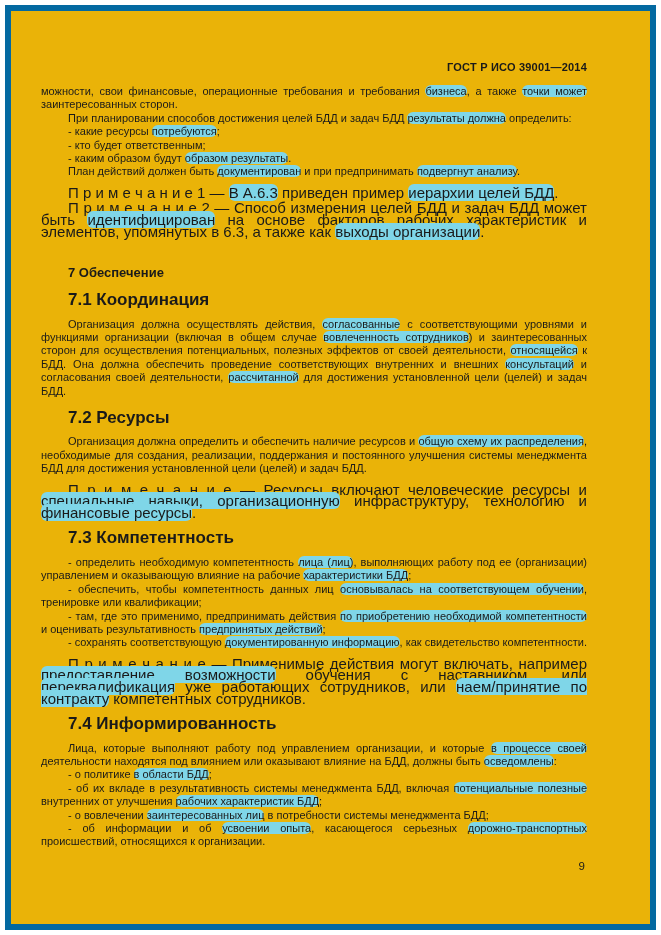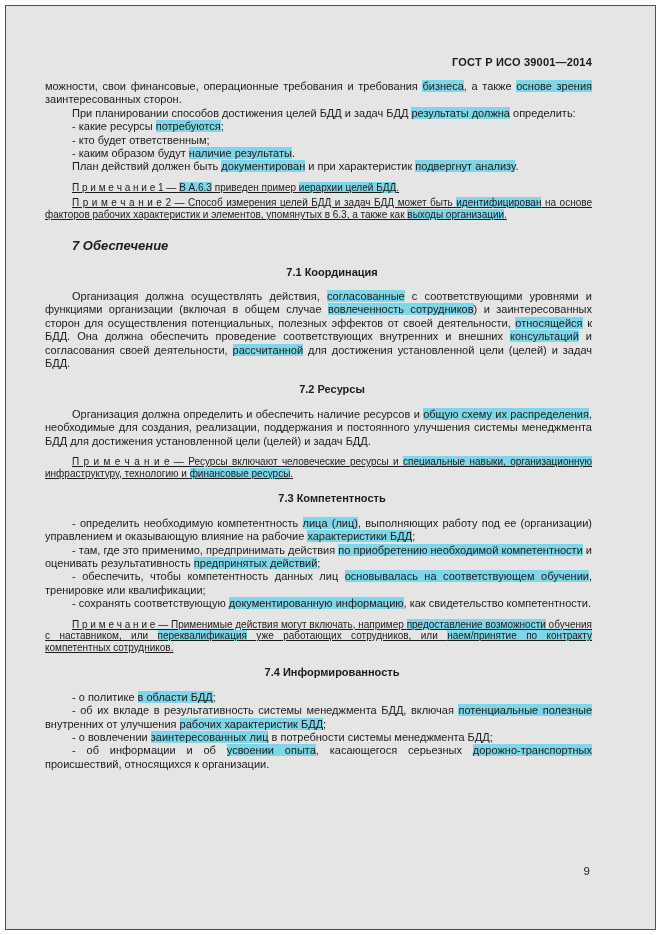--- a/index.html
+++ b/index.html
@@ -10,24 +10,24 @@
   body {
     width: 661px;
     height: 935px;
     position: relative;
     font-family: "Liberation Sans", "DejaVu Sans", sans-serif;
     color: var(--text, #1a1a1a);
   }
   .page {
     position: absolute;
     top: 5px; left: 5px; right: 5px; bottom: 5px;
-    border: 1px solid #0369a1;
-    background: #e5e5e5;
+    border: 6px solid #0369a1;
+    background: #eab308;
     box-sizing: border-box;
-    padding: 50px 63px 50px 39px;
+    padding: 50px 63px 50px 30px;
     overflow: hidden;
   }
   .page-header {
     text-align: right;
     font-weight: bold;
     font-size: 11px;
     letter-spacing: 0.2px;
     margin-bottom: 12px;
   }
   .page-body {
@@ -37,81 +37,80 @@
   .block { margin: 0; }
   .block.p {
     text-align: justify;
     text-indent: 27px;
   }
   .block.p-cont {
     text-align: justify;
     text-indent: 0;
   }
   .block.note {
-    font-size: 10px;
+    font-size: 15px;
     line-height: 11.6px;
     text-align: justify;
     text-indent: 27px;
     margin-top: 8px;
-    text-decoration: underline;
   }
   .block.note + .block.note { margin-top: 4px; }
   .block.h1 {
     font-weight: bold;
     font-size: 13px;
     line-height: 15px;
     text-indent: 27px;
-    margin: 17px 0 13px 0;
-    font-style: italic;
+    margin: 28px 0 13px 0;
   }
   .block.h2 {
     font-weight: bold;
-    font-size: 11px;
+    font-size: 17px;
     text-indent: 27px;
     margin: 13px 0 11px 0;
-    text-align: center;
   }
   .hl {
     background: var(--hl, #7fd6e8);
+    border-radius: 6px;
   }
   .page-number {
     position: absolute;
     right: 65px;
     bottom: 52px;
     font-size: 11.5px;
   }
 </style>
 </head>
 <body>
 
 <div class="page">
   <div class="page-header">
     <span>ГОСТ Р ИСО 39001—2014</span>
   </div>
   <div class="page-body">
-      <div class="block p-cont"><span>можности, свои финансовые, операционные требования и требования </span><span class="hl">бизнеса</span><span>, а также </span><span class="hl">основе зрения</span><span> заинтересованных сторон.</span></div>
+      <div class="block p-cont"><span>можности, свои финансовые, операционные требования и требования </span><span class="hl">бизнеса</span><span>, а также </span><span class="hl">точки может</span><span> заинтересованных сторон.</span></div>
       <div class="block p"><span>При планировании способов достижения целей БДД и задач БДД </span><span class="hl">результаты должна</span><span> определить:</span></div>
       <div class="block p"><span>- какие ресурсы </span><span class="hl">потребуются</span><span>;</span></div>
       <div class="block p"><span>- кто будет ответственным;</span></div>
-      <div class="block p"><span>- каким образом будут </span><span class="hl">наличие результаты</span><span>.</span></div>
-      <div class="block p"><span>План действий должен быть </span><span class="hl">документирован</span><span> и при характеристик </span><span class="hl">подвергнут анализу</span><span>.</span></div>
+      <div class="block p"><span>- каким образом будут </span><span class="hl">образом результаты</span><span>.</span></div>
+      <div class="block p"><span>План действий должен быть </span><span class="hl">документирован</span><span> и при предпринимать </span><span class="hl">подвергнут анализу</span><span>.</span></div>
       <div class="block note"><span>П р и м е ч а н и е  1 — </span><span class="hl">В А.6.3</span><span> приведен пример </span><span class="hl">иерархии целей БДД</span><span>.</span></div>
       <div class="block note"><span>П р и м е ч а н и е  2 — Способ измерения целей БДД и задач БДД может быть </span><span class="hl">идентифицирован</span><span> на основе факторов рабочих характеристик и элементов, упомянутых в 6.3, а также как </span><span class="hl">выходы организации</span><span>.</span></div>
       <div class="block h1"><span>7 Обеспечение</span></div>
       <div class="block h2"><span>7.1 Координация</span></div>
       <div class="block p"><span>Организация должна осуществлять действия, </span><span class="hl">согласованные</span><span> с соответствующими уровнями и функциями организации (включая в общем случае </span><span class="hl">вовлеченность сотрудников</span><span>) и заинтересованных сторон для осуществления потенциальных, полезных эффектов от своей деятельности, </span><span class="hl">относящейся</span><span> к БДД. Она должна обеспечить проведение соответствующих внутренних и внешних </span><span class="hl">консультаций</span><span> и согласования своей деятельности, </span><span class="hl">рассчитанной</span><span> для достижения установленной цели (целей) и задач БДД.</span></div>
       <div class="block h2"><span>7.2 Ресурсы</span></div>
       <div class="block p"><span>Организация должна определить и обеспечить наличие ресурсов и </span><span class="hl">общую схему их распределения</span><span>, необходимые для создания, реализации, поддержания и постоянного улучшения системы менеджмента БДД для достижения установленной цели (целей) и задач БДД.</span></div>
       <div class="block note"><span>П р и м е ч а н и е — Ресурсы включают человеческие ресурсы и </span><span class="hl">специальные навыки, организационную</span><span> инфраструктуру, технологию и </span><span class="hl">финансовые ресурсы</span><span>.</span></div>
       <div class="block h2"><span>7.3 Компетентность</span></div>
       <div class="block p"><span>- определить необходимую компетентность </span><span class="hl">лица (лиц)</span><span>, выполняющих работу под ее (организации) управлением и оказывающую влияние на рабочие </span><span class="hl">характеристики БДД</span><span>;</span></div>
+      <div class="block p"><span>- обеспечить, чтобы компетентность данных лиц </span><span class="hl">основывалась на соответствующем обучении</span><span>, тренировке или квалификации;</span></div>
       <div class="block p"><span>- там, где это применимо, предпринимать действия </span><span class="hl">по приобретению необходимой компетентности</span><span> и оценивать результативность </span><span class="hl">предпринятых действий</span><span>;</span></div>
-      <div class="block p"><span>- обеспечить, чтобы компетентность данных лиц </span><span class="hl">основывалась на соответствующем обучении</span><span>, тренировке или квалификации;</span></div>
       <div class="block p"><span>- сохранять соответствующую </span><span class="hl">документированную информацию</span><span>, как свидетельство компетентности.</span></div>
       <div class="block note"><span>П р и м е ч а н и е — Применимые действия могут включать, например </span><span class="hl">предоставление возможности</span><span> обучения с наставником, или </span><span class="hl">переквалификация</span><span> уже работающих сотрудников, или </span><span class="hl">наем/принятие по контракту</span><span> компетентных сотрудников.</span></div>
       <div class="block h2"><span>7.4 Информированность</span></div>
+      <div class="block p"><span>Лица, которые выполняют работу под управлением организации, и которые </span><span class="hl">в процессе своей</span><span> деятельности находятся под влиянием или оказывают влияние на БДД, должны быть </span><span class="hl">осведомлены</span><span>:</span></div>
       <div class="block p"><span>- о политике </span><span class="hl">в области БДД</span><span>;</span></div>
       <div class="block p"><span>- об их вкладе в результативность системы менеджмента БДД, включая </span><span class="hl">потенциальные полезные</span><span> внутренних от улучшения </span><span class="hl">рабочих характеристик БДД</span><span>;</span></div>
       <div class="block p"><span>- о вовлечении </span><span class="hl">заинтересованных лиц</span><span> в потребности системы менеджмента БДД;</span></div>
       <div class="block p"><span>- об информации и об </span><span class="hl">усвоении опыта</span><span>, касающегося серьезных </span><span class="hl">дорожно-транспортных</span><span> происшествий, относящихся к организации.</span></div>
     </div>
   <div class="page-number">9</div>
 </div>
 
 </body></html>

